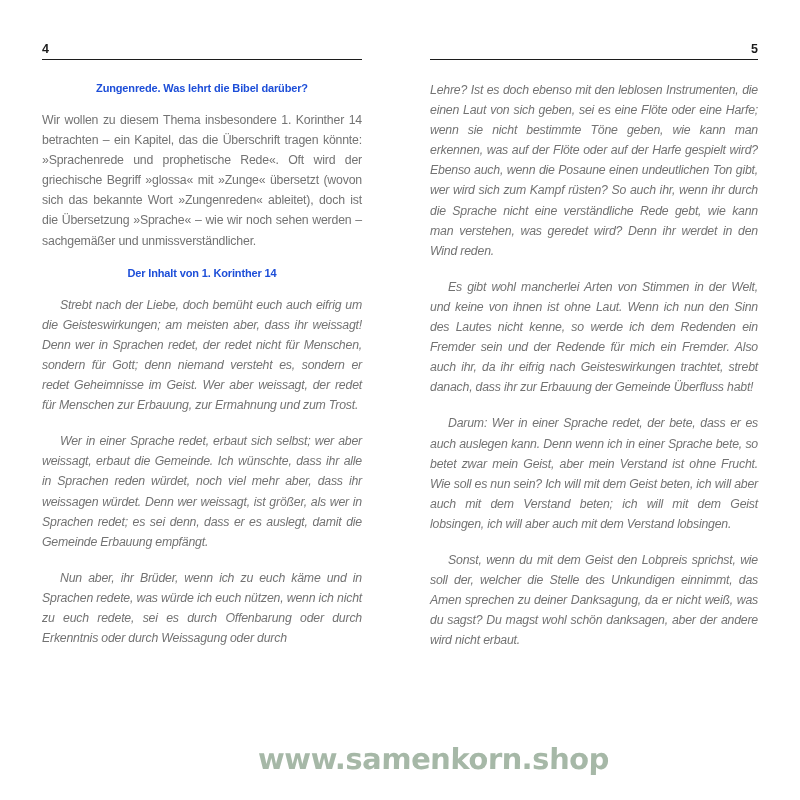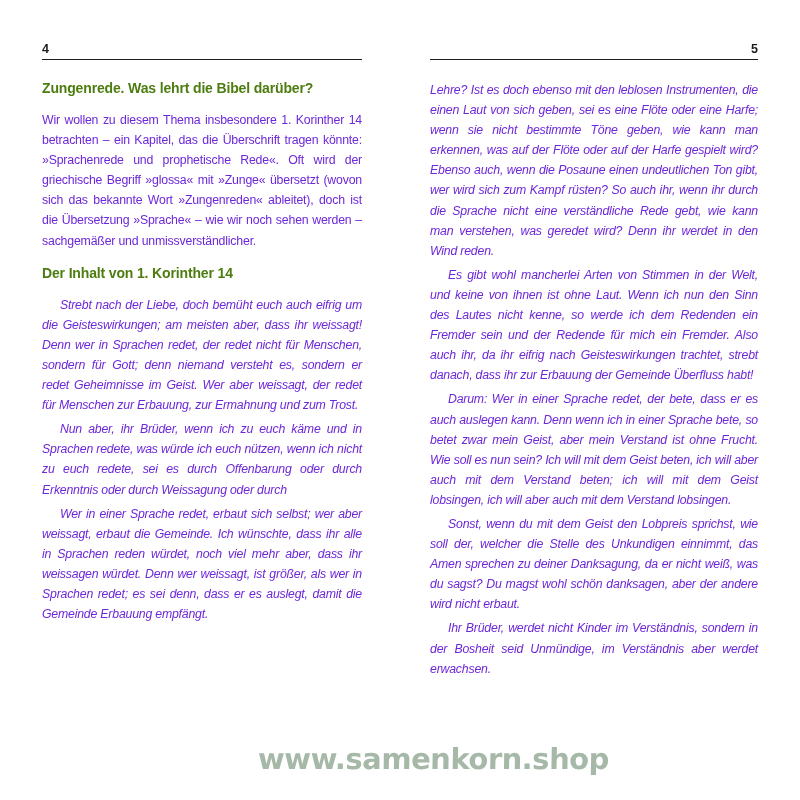--- a/index.html
+++ b/index.html
@@ -72,58 +72,59 @@
     width: 100%;
   }
 
   
   .col-body {
     margin-top: 14px;
   }
 
   h2.section-title {
     font-family: "Liberation Sans", sans-serif;
-    font-size: 14px;
+    font-size: 11px;
     font-weight: bold;
     letter-spacing: -0.15px;
     line-height: 16px;
     margin: 0 0 14px 0;
-    color: #4d7c0f;
+    color: #1d4ed8;
+    text-align: center;
   }
   h2.section-title.tight-top {
     margin-top: 14px;
   }
 
   p.para {
     margin: 0;
     font-family: "Liberation Sans", sans-serif;
     font-size: 12.3px;
     line-height: 20.1px;
     text-align: justify;
     text-justify: inter-word;
     letter-spacing: -0.18px;
-    color: #6d28d9;
+    color: #737373;
     hyphens: manual;
   }
   p.para + p.para {
     margin-top: 16px;
   }
 
   
   p.quote {
     font-style: italic;
     letter-spacing: -0.2px;
     margin: 0;
     text-indent: 18px;
   }
   p.quote.first {
     margin-top: 0;
   }
   p.para.quote + p.para.quote {
-    margin-top: 4px;
+    margin-top: 16px;
   }
   p.quote.no-indent {
     text-indent: 0;
   }
 
   
   .watermark {
     position: absolute;
     left: 258px;
     top: 742px;
@@ -157,23 +158,23 @@
 
         <h2 class="section-title">Zungenrede. Was lehrt die Bibel darüber?</h2>
 
         <p class="para">Wir wollen zu diesem Thema insbesondere 1. Korinther 14 betrachten – ein Kapitel, das die Überschrift tragen könnte: »Sprachenrede und prophetische Rede«. Oft wird der griechische Begriff »glossa« mit »Zunge« übersetzt (wovon sich das bekannte Wort »Zungenreden« ableitet), doch ist die Übersetzung »Sprache« – wie wir noch sehen werden – sachgemäßer und unmissverständlicher.</p>
 
         <h2 class="section-title tight-top">Der Inhalt von 1. Korinther 14</h2>
 
 
         <p class="para quote first">Strebt nach der Liebe, doch bemüht euch auch eifrig um die Geisteswirkungen; am meisten aber, dass ihr weissagt! Denn wer in Sprachen redet, der redet nicht für Menschen, sondern für Gott; denn niemand versteht es, sondern er redet Geheimnisse im Geist. Wer aber weissagt, der redet für Menschen zur Erbauung, zur Ermahnung und zum Trost.</p>
 
+        <p class="para quote">Wer in einer Sprache redet, erbaut sich selbst; wer aber weissagt, erbaut die Gemeinde. Ich wünschte, dass ihr alle in Sprachen reden würdet, noch viel mehr aber, dass ihr weissagen würdet. Denn wer weissagt, ist größer, als wer in Sprachen redet; es sei denn, dass er es auslegt, damit die Gemeinde Erbauung empfängt.</p>
+
         <p class="para quote">Nun aber, ihr Brüder, wenn ich zu euch käme und in Sprachen redete, was würde ich euch nützen, wenn ich nicht zu euch redete, sei es durch Offenbarung oder durch Erkenntnis oder durch Weissagung oder durch</p>
-
-        <p class="para quote">Wer in einer Sprache redet, erbaut sich selbst; wer aber weissagt, erbaut die Gemeinde. Ich wünschte, dass ihr alle in Sprachen reden würdet, noch viel mehr aber, dass ihr weissagen würdet. Denn wer weissagt, ist größer, als wer in Sprachen redet; es sei denn, dass er es auslegt, damit die Gemeinde Erbauung empfängt.</p>
 
       </div>
     </div>
 
     <div class="page-col right">
 
       <div class="running-head right-head">
         <span class="folio">5</span>
         <hr class="head-rule">
       </div>
@@ -182,21 +183,20 @@
 
         <p class="para quote no-indent first">Lehre? Ist es doch ebenso mit den leblosen Instrumenten, die einen Laut von sich geben, sei es eine Flöte oder eine Harfe; wenn sie nicht bestimmte Töne geben, wie kann man erkennen, was auf der Flöte oder auf der Harfe gespielt wird? Ebenso auch, wenn die Posaune einen undeutlichen Ton gibt, wer wird sich zum Kampf rüsten? So auch ihr, wenn ihr durch die Sprache nicht eine verständliche Rede gebt, wie kann man verstehen, was geredet wird? Denn ihr werdet in den Wind reden.</p>
 
         <p class="para quote">Es gibt wohl mancherlei Arten von Stimmen in der Welt, und keine von ihnen ist ohne Laut. Wenn ich nun den Sinn des Lautes nicht kenne, so werde ich dem Redenden ein Fremder sein und der Redende für mich ein Fremder. Also auch ihr, da ihr eifrig nach Geisteswirkungen trachtet, strebt danach, dass ihr zur Erbauung der Gemeinde Überfluss habt!</p>
 
         <p class="para quote">Darum: Wer in einer Sprache redet, der bete, dass er es auch auslegen kann. Denn wenn ich in einer Sprache bete, so betet zwar mein Geist, aber mein Verstand ist ohne Frucht. Wie soll es nun sein? Ich will mit dem Geist beten, ich will aber auch mit dem Verstand beten; ich will mit dem Geist lobsingen, ich will aber auch mit dem Verstand lobsingen.</p>
 
         <p class="para quote">Sonst, wenn du mit dem Geist den Lobpreis sprichst, wie soll der, welcher die Stelle des Unkundigen einnimmt, das Amen sprechen zu deiner Danksagung, da er nicht weiß, was du sagst? Du magst wohl schön danksagen, aber der andere wird nicht erbaut.</p>
 
 
-        <p class="para quote">Ihr Brüder, werdet nicht Kinder im Verständnis, sondern in der Bosheit seid Unmündige, im Verständnis aber werdet erwachsen.</p>
 
       </div>
     </div>
 
   </div>
 
   <div class="watermark" style="color: rgb(159, 178, 160);">www.samenkorn.shop</div>
 
 </div>
 

